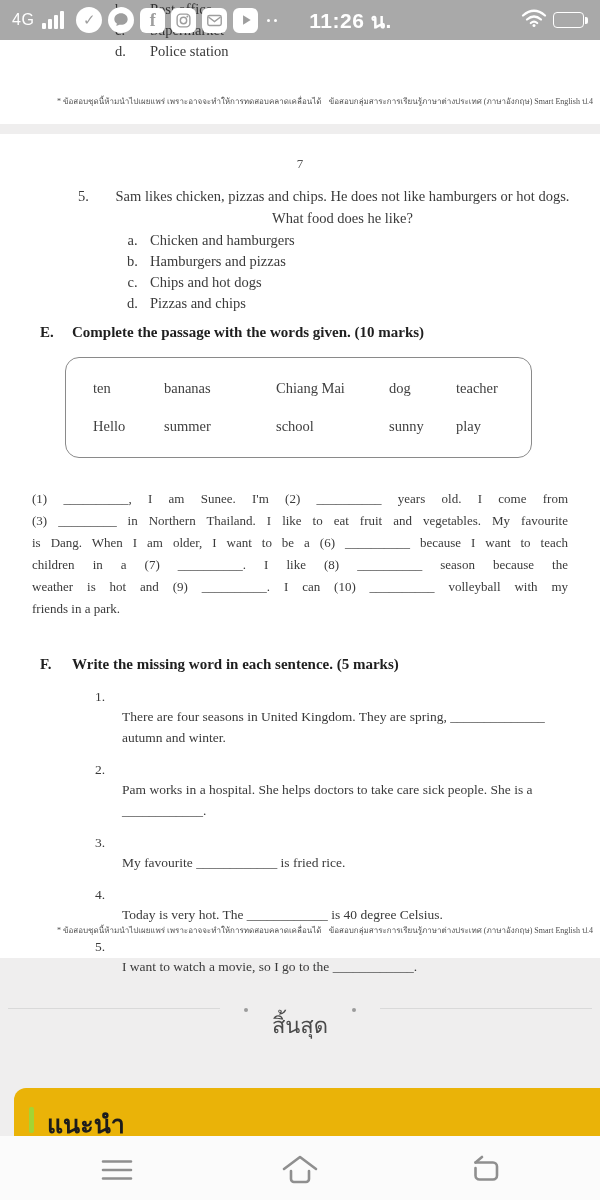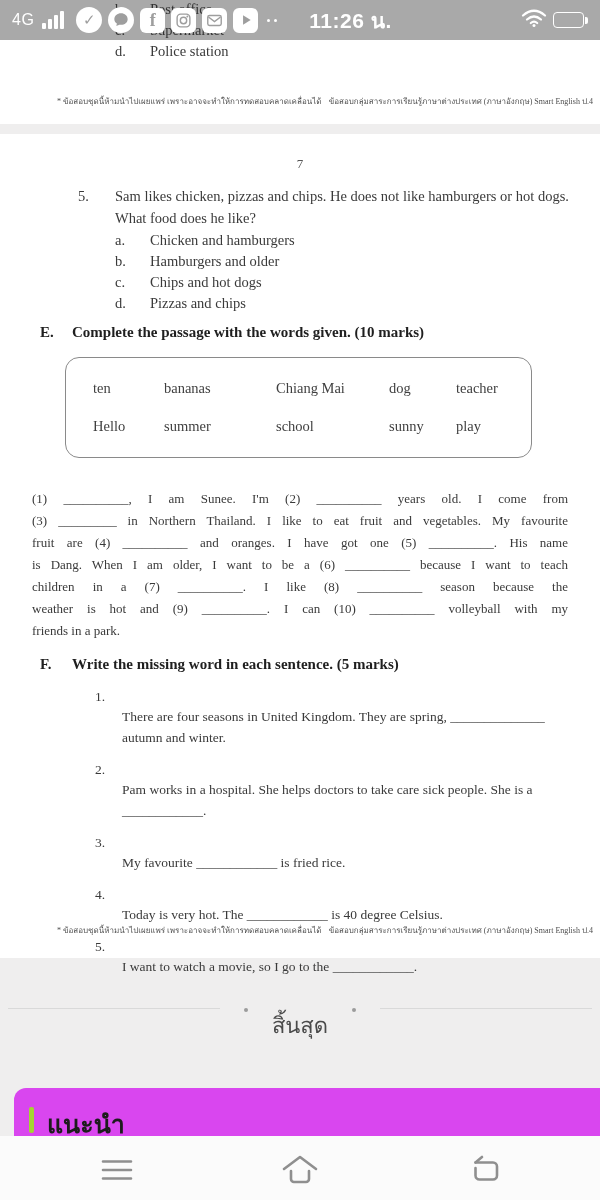--- a/index.html
+++ b/index.html
@@ -21,21 +21,21 @@
   .doc-footer { position:absolute; left:0; width:600px; display:flex; justify-content:space-between;
                 padding:0 32px; font-size:8px; color:#4d4d4d;
                 font-family:"Liberation Serif", serif;margin-left:25px; }
   #prev-footer { top:95px; }
   #cur-footer { top:790px; }
 
   #page-num { position:absolute; top:22px; left:0; width:100%; text-align:center; font-size:13px; color:#555; }
 
   #q5 { position:absolute; top:52px; left:78px; width:492px; display:flex; font-size:14.5px; line-height:21.5px; }
   #q5 .qnum { width:37px; flex:0 0 37px; }
-  #q5 .qbody { width:455px; }
+  #q5 .qbody { width:455px;text-align:center; }
   #q5 .qoptions { margin-top:1px; }
 
   .sec-heading { position:absolute; left:40px; display:flex; font-weight:bold; font-size:15px; color:#1f1f1f; }
   .sec-heading .sec-label { width:32px; flex:0 0 32px; }
   #sec-e-heading { top:190px; }
   #sec-f-heading { top:522px; }
 
   #word-box { position:absolute; top:223px; left:65px; width:467px; height:101px;
               border:1.5px solid #8a8a8a; border-radius:14px;
               display:flex; flex-direction:column; justify-content:space-evenly; }
@@ -76,21 +76,21 @@
 
   
   #end-divider { position:absolute; top:1008px; left:0; width:600px; height:30px;
                  display:flex; align-items:flex-start; gap:24px; padding:0 8px;
                  font-family:"Liberation Sans", sans-serif; }
   #end-divider .line { flex:1; height:1px; background:#d9d9d9; }
   #end-divider .dot { width:4px; height:4px; border-radius:50%; background:#9b9b9b; }
   #end-label { font-size:22px; color:#4a4a4a; }
 
   #recommend-card { position:absolute; top:1088px; left:14px; width:586px; height:48px;
-                    background:#d946ef; border-radius:12px 0 0 0; z-index:2; }
+                    background:#eab308; border-radius:12px 0 0 0; z-index:2; }
   #recommend-card .accent { position:absolute; left:15px; top:19px; width:5px; height:26px;
                             border-radius:2px; }
   #recommend-title { position:absolute; left:33px; top:16px; font-size:25px; font-weight:bold;
                      color:#1c1c1c; font-family:"Liberation Sans", sans-serif; }
 
   
   #navbar { position:absolute; top:1136px; left:0; width:600px; height:64px;
             background:#fbfbfb; z-index:3; display:flex; align-items:center; }
   .nav-btn { position:absolute; top:12px; width:60px; height:44px;
              display:flex; align-items:center; justify-content:center; }
@@ -183,21 +183,21 @@
       <span class="qnum">5.</span>
       <div class="qbody">
         <div>Sam likes chicken, pizzas and chips. He does not like hamburgers or hot dogs. What food does he like?</div>
         <div class="qoptions">
           <div class="opt-row">
             <span class="opt-letter">a.</span>
             <span>Chicken and hamburgers</span>
           </div>
           <div class="opt-row">
             <span class="opt-letter">b.</span>
-            <span>Hamburgers and older</span>
+            <span>Hamburgers and pizzas</span>
           </div>
           <div class="opt-row">
             <span class="opt-letter">c.</span>
             <span>Chips and hot dogs</span>
           </div>
           <div class="opt-row">
             <span class="opt-letter">d.</span>
             <span>Pizzas and chips</span>
           </div>
         </div>
@@ -222,21 +222,20 @@
         <span>summer</span>
         <span>school</span>
         <span>sunny</span>
         <span>play</span>
       </div>
     </div>
 
     <div id="passage">
       <div class="pl">(1) __________, I am Sunee. I'm (2) __________ years old. I come from</div>
       <div class="pl">(3) _________ in Northern Thailand. I like to eat fruit and vegetables. My favourite</div>
-      <div class="pl">fruit are (4) __________ and oranges. I have got one (5) __________. His name</div>
       <div class="pl">is Dang. When I am older, I want to be a (6) __________ because I want to teach</div>
       <div class="pl">children in a (7) __________. I like (8) __________ season because the</div>
       <div class="pl">weather is hot and (9) __________. I can (10) __________ volleyball with my</div>
       <div class="pl last">friends in a park.</div>
     </div>
 
     <div class="sec-heading" id="sec-f-heading">
       <span class="sec-label">F.</span>
       <span>Write the missing word in each sentence. (5 marks)</span>
     </div>

